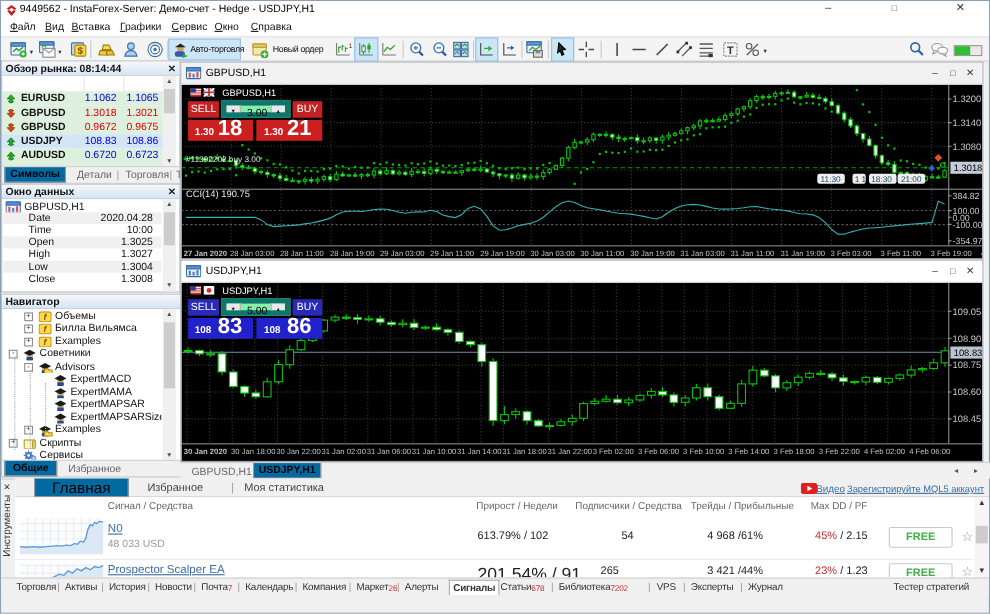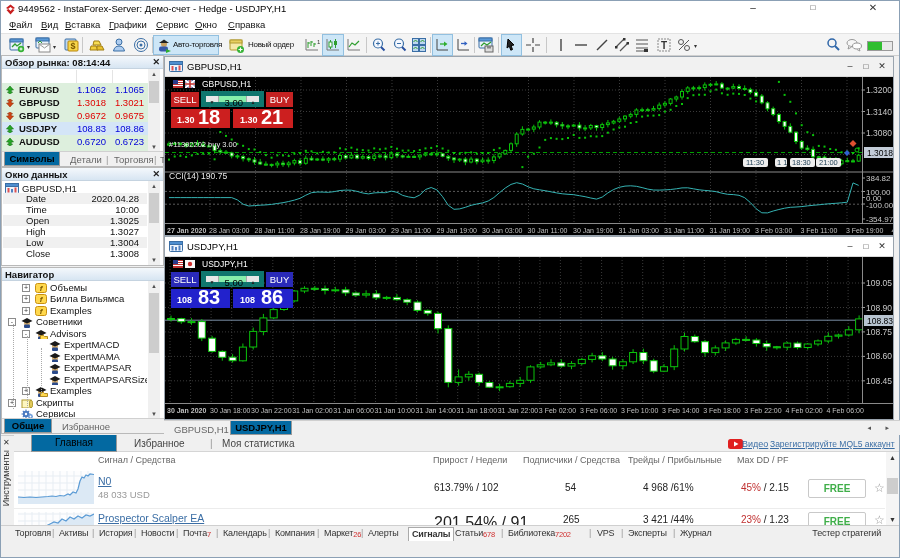--- a/index.html
+++ b/index.html
@@ -1217,21 +1217,21 @@
  <span style="position:absolute;right:30px;top:3px;font-size:7px;color:#555">◂</span>
  <span style="position:absolute;right:12px;top:3px;font-size:7px;color:#555">▸</span>
 </div>
 
 <div class="abs" style="left:0;top:434px;width:13px;height:90px;background:#f0f0f0;border-top:1px solid #cfcfcf;">
  <span style="position:absolute;left:2px;top:2px;font-size:8px;color:#333">✕</span>
  <div style="position:absolute;left:0px;top:14px;width:13px;font-size:9px;color:#333;writing-mode:vertical-rl;transform:rotate(180deg);white-space:nowrap;">Инструменты</div>
 </div>
 <div class="abs" id="toolbox">
  <div class="tbx-tabs">
-  <div class="tab-act" style="left:17px;top:0;width:86px;height:17px;line-height:16px;font-weight:normal;color:#000;font-size:10px;">Главная</div>
+  <div class="tab-act" style="left:17px;top:0;width:86px;height:17px;line-height:16px;font-weight:normal;color:#000;font-size:14px;">Главная</div>
   <span style="position:absolute;left:120px;top:3px;">Избранное</span>
   <span style="position:absolute;left:196px;top:3px;color:#999">|</span>
   <span style="position:absolute;left:208px;top:3px;">Моя статистика</span>
   <svg class="abs" style="left:714px;top:4px" width="15" height="10" viewBox="0 0 15 10">
           <rect width="15" height="10" rx="2.5" fill="#e02020"></rect>
           <path d="M6 2.5 L10.5 5 L6 7.5 Z" fill="#fff"></path>
         </svg>
   <span class="link" style="position:absolute;left:728px;top:4px;font-size:9px;">Видео</span>
   <span class="link" style="position:absolute;left:756px;top:4px;font-size:8.5px;">Зарегистрируйте MQL5 аккаунт</span>
  </div>
@@ -1286,21 +1286,21 @@
           <line x1="70" y1="0" x2="70" y2="30" stroke="#e7edf3"></line>
           <line x1="0" y1="23" x2="76" y2="23" stroke="#e7edf3"></line>
           <line x1="0" y1="16" x2="76" y2="16" stroke="#e7edf3"></line>
           <line x1="0" y1="9" x2="76" y2="9" stroke="#e7edf3"></line>
           <line x1="0" y1="2" x2="76" y2="2" stroke="#e7edf3"></line>
           <polygon points="0,30 0,30 8,28 14,25 20,20 24,21 28,14 32,12 36,10 40,11 44,7 48,9 52,5 56,7 60,4 64,6 68,3 72,4 76,2 76,30" fill="#dce9f5"></polygon>
           <polyline points="0,30 8,28 14,25 20,20 24,21 28,14 32,12 36,10 40,11 44,7 48,9 52,5 56,7 60,4 64,6 68,3 72,4 76,2" fill="none" stroke="#5b9bd5" stroke-width="1.2"></polyline>
         </svg>
   <span class="link" style="position:absolute;left:84px;top:3px;font-size:10.5px;">Prospector Scalper EA</span>
   <span style="position:absolute;left:420px;top:5px;font-size:16px;color:#222;">201.54% / 91</span>
-  <span style="position:absolute;left:549px;top:5px;font-size:10px;color:#222;">265</span>
+  <span style="position:absolute;left:532px;top:5px;font-size:10px;color:#222;">265</span>
   <span style="position:absolute;left:629px;top:5px;font-size:10px;color:#222;">3 421 /44%</span>
   <span style="position:absolute;left:727px;top:5px;font-size:10px;"><span style="color:#c03030">23%</span><span style="color:#222"> / 1.23</span></span>
   <div class="freebtn" style="left:794px;top:3px;">FREE</div>
   <span class="star" style="left:860px;top:4px;">☆</span>
  </div>
  <div class="scroll" style="left:872px;top:17px;width:13px;height:73px;background:#f5f5f5;">
    <span class="sarrow" style="top:2px;width:13px;color:#333;font-size:7px;">▲</span>
    <div style="position:absolute;left:1px;top:26px;width:11px;height:16px;background:#cdcdcd;"></div>
    <span class="sarrow" style="bottom:2px;width:13px;color:#333;font-size:7px;">▼</span>
  </div>

